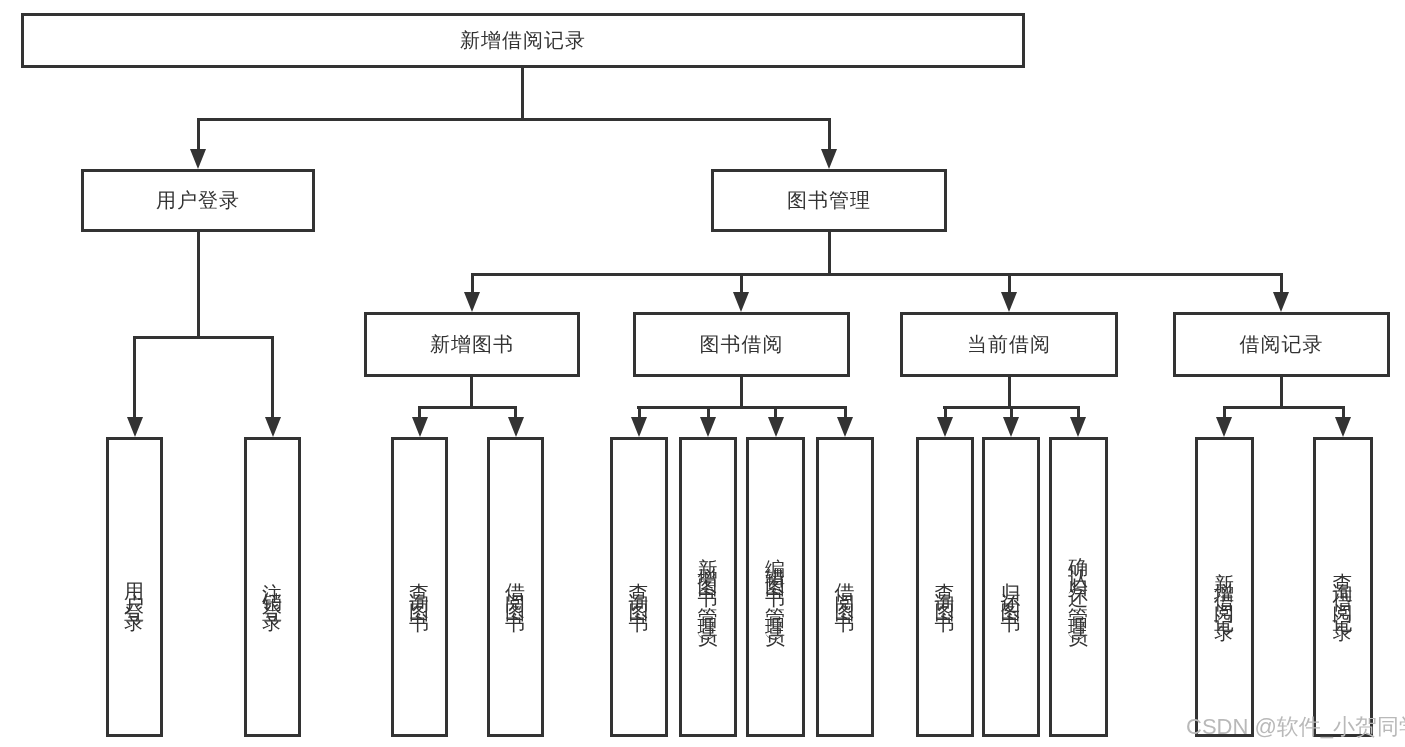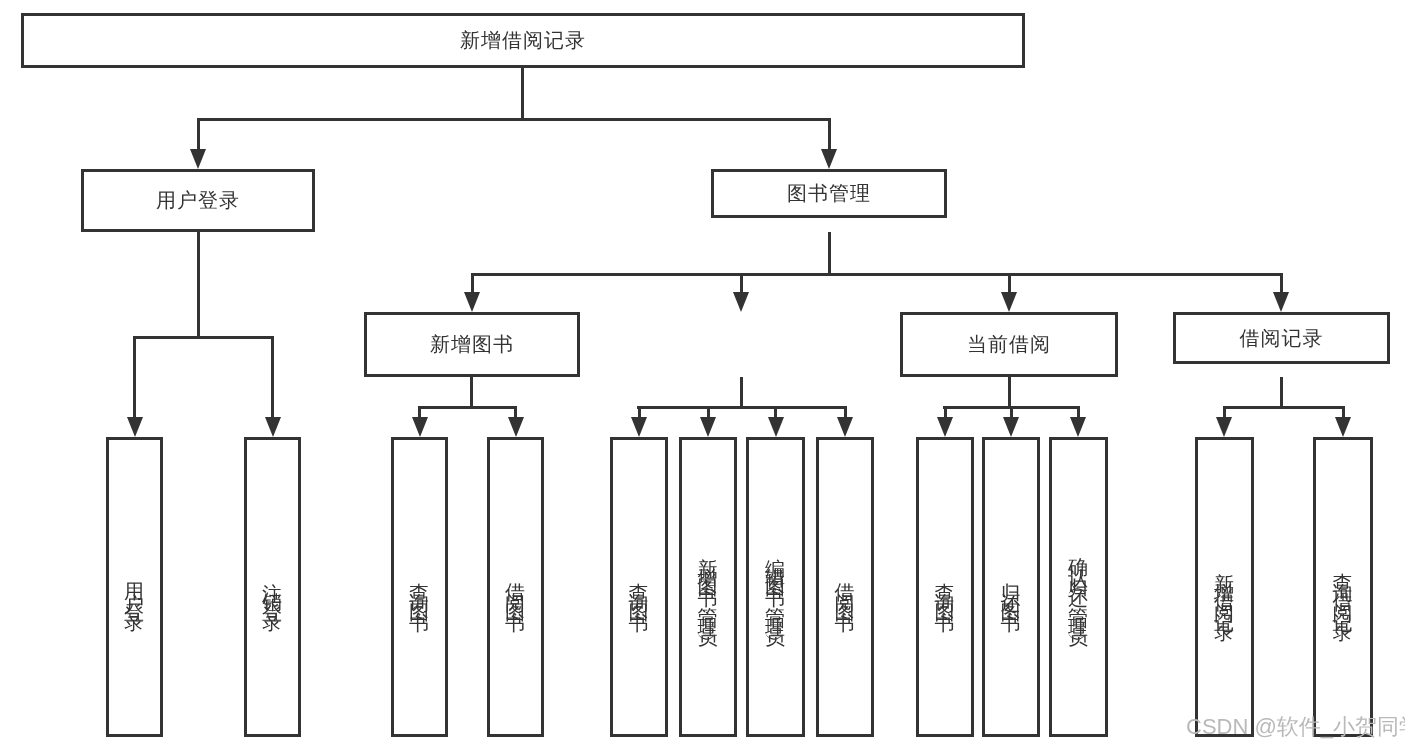--- a/index.html
+++ b/index.html
@@ -68,43 +68,44 @@
   <div class="box" style="left:21px; top:13px; width:1004px; height:55px;">新增借阅记录</div>
 
   <div class="line" style="left:521px; top:68px; width:3px; height:50px;"></div>
   <div class="line" style="left:197px; top:118px; width:634px; height:3px;"></div>
   <div class="line" style="left:197px; top:118px; width:3px; height:33px;"></div>
   <div class="arrow" style="left:190px; top:149px;"></div>
   <div class="line" style="left:828px; top:118px; width:3px; height:33px;"></div>
   <div class="arrow" style="left:821px; top:149px;"></div>
 
   <div class="box" style="left:81px; top:169px; width:234px; height:63px;">用户登录</div>
-  <div class="box" style="left:711px; top:169px; width:236px; height:49px;">图书管理</div>
+  <div class="box" style="left:711px; top:169px; width:236px; height:63px;">图书管理</div>
 
   <div class="line" style="left:197px; top:232px; width:3px; height:104px;"></div>
   <div class="line" style="left:133px; top:336px; width:141px; height:3px;"></div>
   <div class="line" style="left:133px; top:336px; width:3px; height:83px;"></div>
   <div class="arrow" style="left:127px; top:417px;"></div>
   <div class="line" style="left:271px; top:336px; width:3px; height:83px;"></div>
   <div class="arrow" style="left:265px; top:417px;"></div>
 
   <div class="line" style="left:828px; top:232px; width:3px; height:41px;"></div>
   <div class="line" style="left:471px; top:273px; width:811px; height:3px;"></div>
   <div class="line" style="left:471px; top:273px; width:3px; height:22px;"></div>
   <div class="arrow" style="left:464px; top:292px;"></div>
   <div class="line" style="left:740px; top:273px; width:3px; height:22px;"></div>
   <div class="arrow" style="left:733px; top:292px;"></div>
   <div class="line" style="left:1008px; top:273px; width:3px; height:22px;"></div>
   <div class="arrow" style="left:1001px; top:292px;"></div>
   <div class="line" style="left:1280px; top:273px; width:3px; height:22px;"></div>
   <div class="arrow" style="left:1273px; top:292px;"></div>
 
   <div class="box" style="left:364px; top:312px; width:216px; height:65px;">新增图书</div>
+  <div class="box" style="left:633px; top:312px; width:217px; height:65px;">图书借阅</div>
   <div class="box" style="left:900px; top:312px; width:218px; height:65px;">当前借阅</div>
-  <div class="box" style="left:1173px; top:312px; width:217px; height:52px;">借阅记录</div>
+  <div class="box" style="left:1173px; top:312px; width:217px; height:65px;">借阅记录</div>
 
   <div class="line" style="left:470px; top:377px; width:3px; height:29px;"></div>
   <div class="line" style="left:740px; top:377px; width:3px; height:29px;"></div>
   <div class="line" style="left:1008px; top:377px; width:3px; height:29px;"></div>
   <div class="line" style="left:1280px; top:377px; width:3px; height:29px;"></div>
 
   <div class="line" style="left:418px; top:406px; width:99px; height:3px;"></div>
   <div class="line" style="left:637px; top:406px; width:210px; height:3px;"></div>
   <div class="line" style="left:943px; top:406px; width:137px; height:3px;"></div>
   <div class="line" style="left:1223px; top:406px; width:122px; height:3px;"></div>

